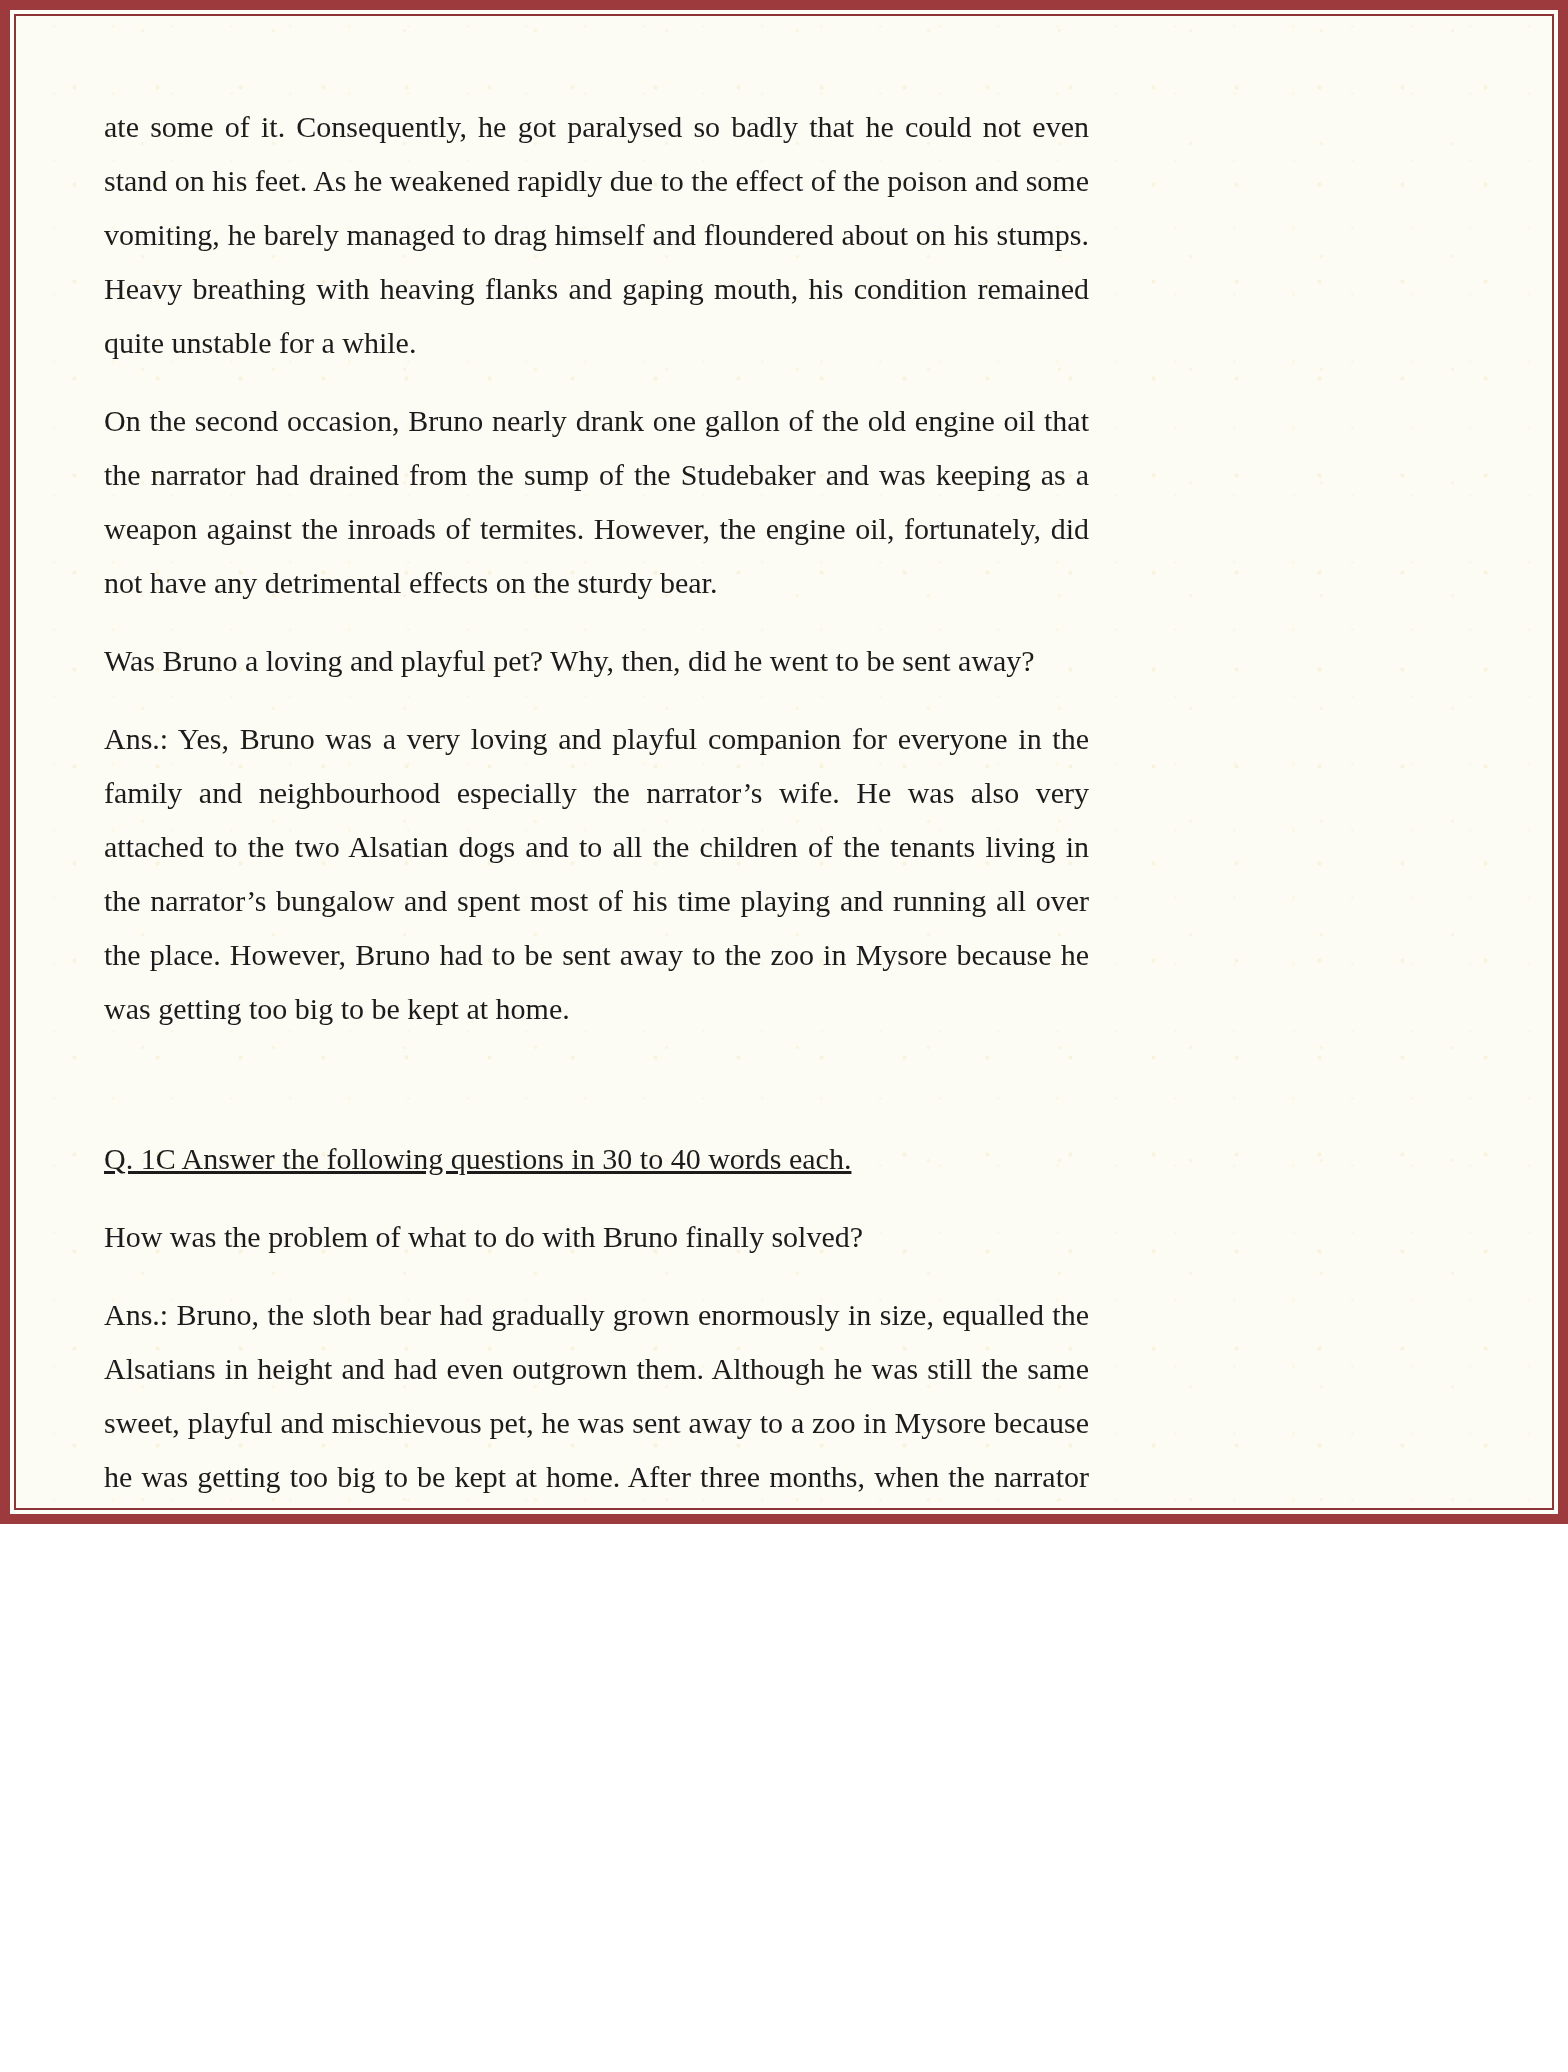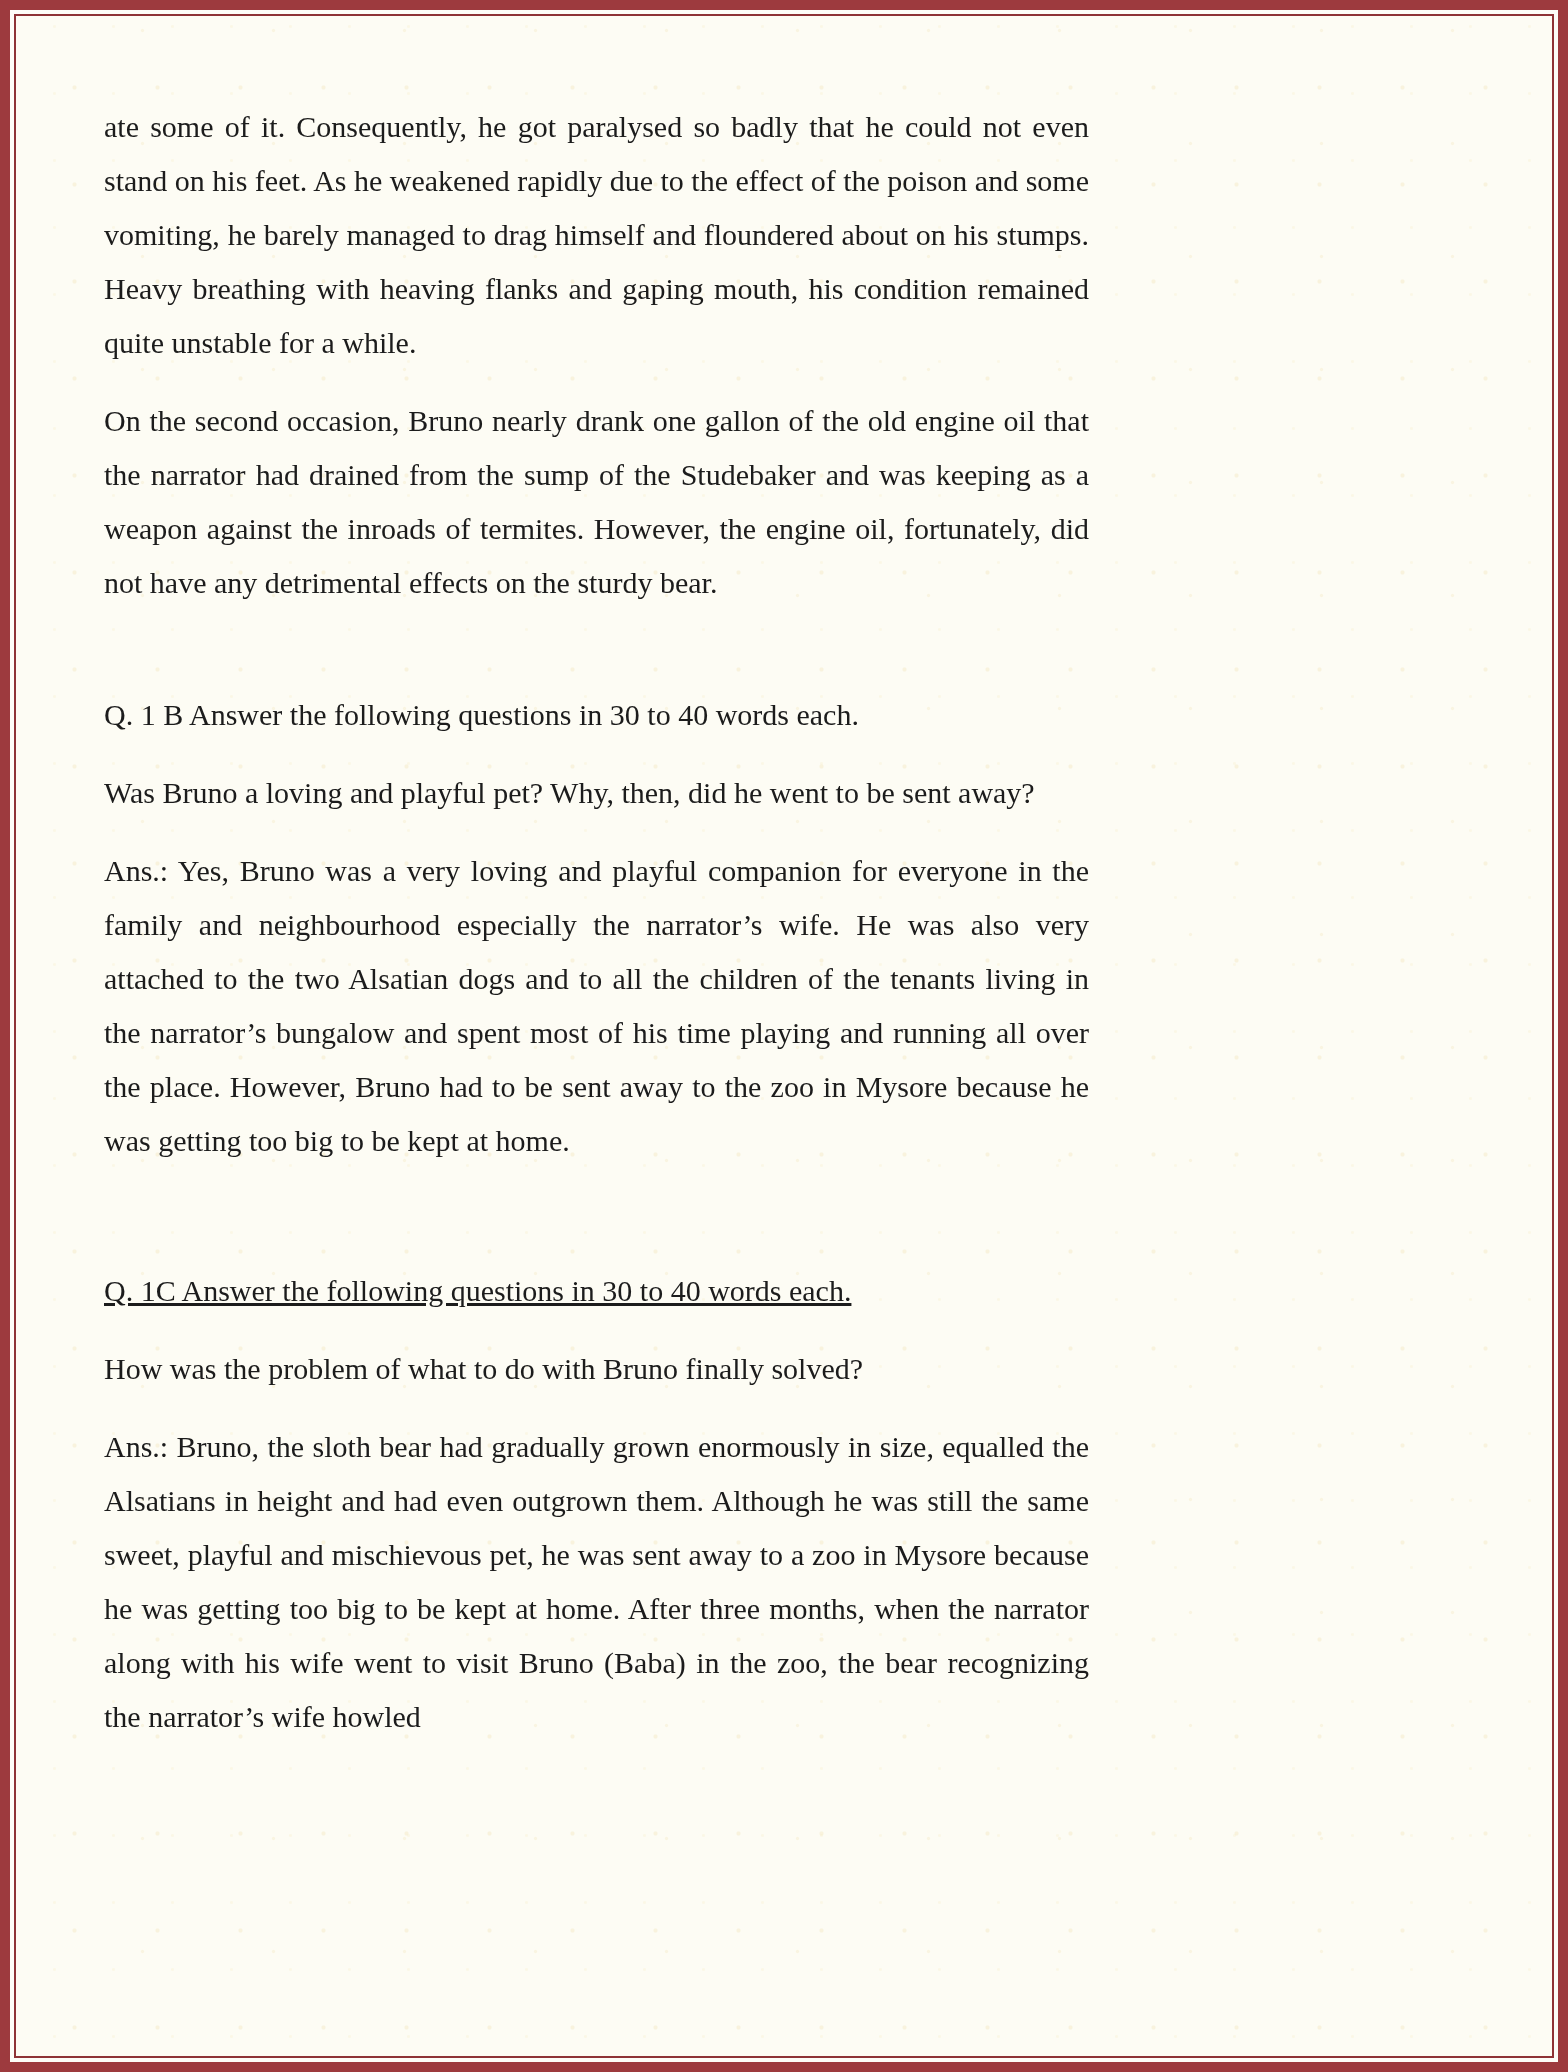--- a/index.html
+++ b/index.html
@@ -8,21 +8,21 @@
   }
   body {
     width: 1568px;
     height: 2072px;
     background: #ffffff;
     font-family: "Liberation Serif", "DejaVu Serif", serif;
   }
   .page-frame {
     box-sizing: border-box;
     width: 1568px;
-    height: 2072px;
+    height: 1524px;
     border: 10px solid #9d3a3e;
     background: #fdfdf8;
     position: relative;
   }
   .page-inner {
     box-sizing: border-box;
     position: absolute;
     top: 4px; left: 4px; right: 4px; bottom: 4px;
     border: 2px solid #8e3336;
     background-color: #fdfcf4;
@@ -59,21 +59,20 @@
 <body>
 
 <div class="page-frame">
   <div class="page-inner">
     <div class="text-block">
 
       <p>ate some of it. Consequently, he got paralysed so badly that he could not even stand on his feet. As he weakened rapidly due to the effect of the poison and some vomiting, he barely managed to drag himself and floundered about on his stumps. Heavy breathing with heaving flanks and gaping mouth, his condition remained quite unstable for a while.</p>
 
       <p>On the second occasion, Bruno nearly drank one gallon of the old engine oil that the narrator had drained from the sump of the Studebaker and was keeping as a weapon against the inroads of termites. However, the engine oil, fortunately, did not have any detrimental effects on the sturdy bear.</p>
 
-      <p class="qheading">Q. 1 B  Answer the following questions in 30 to 40 words each.</p>
 
       <p>Was Bruno a loving and playful pet? Why, then, did he went to be sent away?</p>
 
       <p>Ans.:  Yes, Bruno was a very loving and playful companion for everyone in the family and neighbourhood especially the narrator’s wife. He was also very attached to the two Alsatian dogs and to all the children of the tenants living in the narrator’s bungalow and spent most of his time playing and running all over the place. However, Bruno had to be sent away to the zoo in Mysore because he was getting too big to be kept at home.</p>
 
       <p class="qheading qheading-2">Q. 1C  Answer the following questions in 30 to 40 words each.</p>
 
       <p>How was  the problem of what to do with Bruno finally solved?</p>
 
       <p>Ans.: Bruno, the sloth bear had gradually grown enormously in size, equalled the Alsatians in height and had even outgrown them. Although he was still the same sweet, playful and mischievous pet, he was sent away to a zoo in Mysore because he was getting too big to be kept at home. After three months, when the narrator along with his wife went to visit Bruno (Baba) in the zoo, the bear recognizing the narrator’s wife howled</p>

